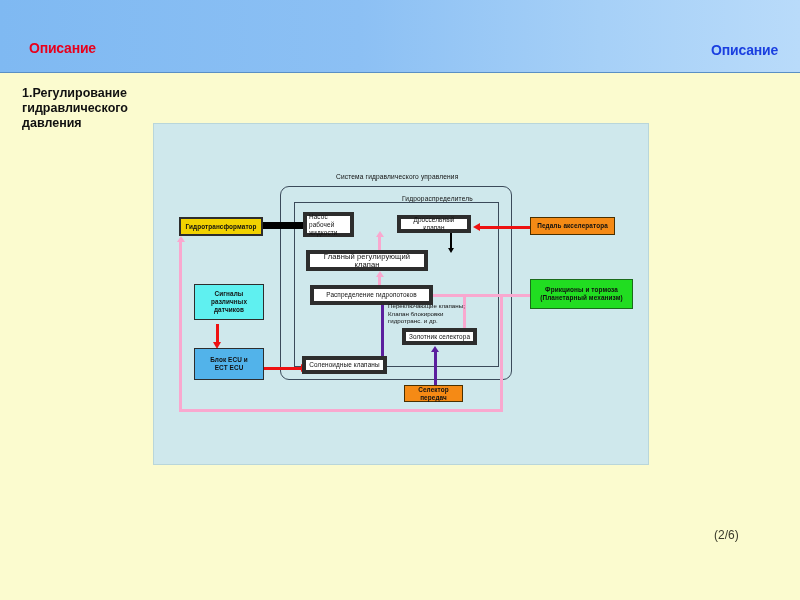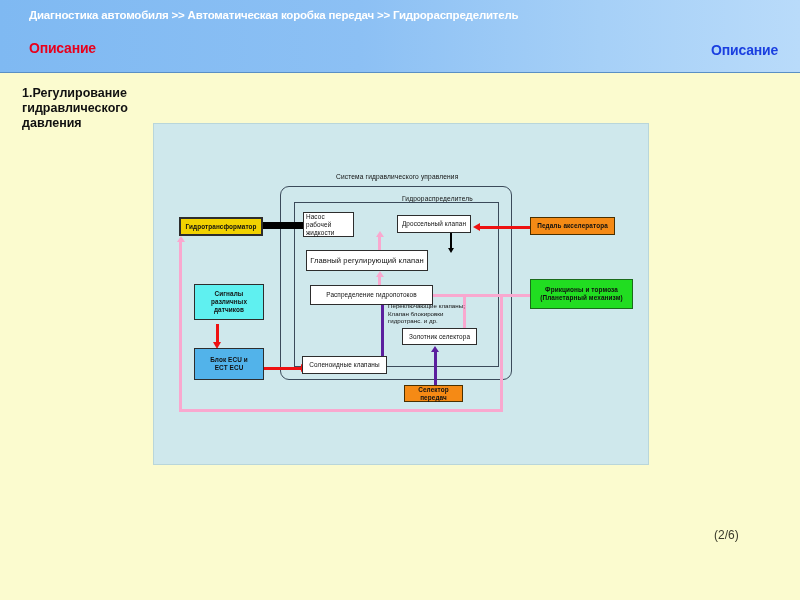--- a/index.html
+++ b/index.html
@@ -65,21 +65,21 @@
   .frame-inner{
     position:absolute;left:140px;top:78px;width:203px;height:163px;
     border:1.2px solid #3b4a5a;background:transparent;
   }
 
   
   .node{
     position:absolute;box-sizing:border-box;
     display:flex;align-items:center;justify-content:center;text-align:center;
     font-size:6.4px;color:#111;line-height:8px;letter-spacing:.1px;
-    border:1px solid #a16207;background:#fff;padding:1px 2px;
+    border:4px solid #a16207;background:#fff;padding:1px 2px;
   }
   .node.white{background:#ffffff;border-color:#2d2d2d;}
   .node.yellow{background:#f2d200;border:2px solid #2d2d2d;font-weight:bold;}
   .node.orange{background:#f58a15;border:1px solid #4a3000;font-weight:bold;}
   .node.cyan{background:#5ff0f0;border:1px solid #2d2d2d;font-weight:bold;}
   .node.blue{background:#52b3ea;border:1px solid #2d2d2d;font-weight:bold;}
   .node.green{background:#21dd21;border:1px solid #1b6b1b;font-weight:bold;}
 
   
   .ln{position:absolute;}
@@ -99,21 +99,20 @@
 
   .note{
     position:absolute;font-size:6.2px;color:#111;line-height:7.6px;
     white-space:pre;text-align:left;
   }
 </style>
 </head>
 <body>
 
 <div id="header">
-  <div id="breadcrumb">Диагностика автомобиля &gt;&gt; Автоматическая коробка передач &gt;&gt; Гидрораспределитель</div>
   <div id="desc-red">Описание</div>
   <div id="desc-blue">Описание</div>
 </div>
 
 <div id="section-title">1.Регулирование гидравлического давления</div>
 
 <div id="page-num">(2/6)</div>
 
 <div id="diagram">
 

